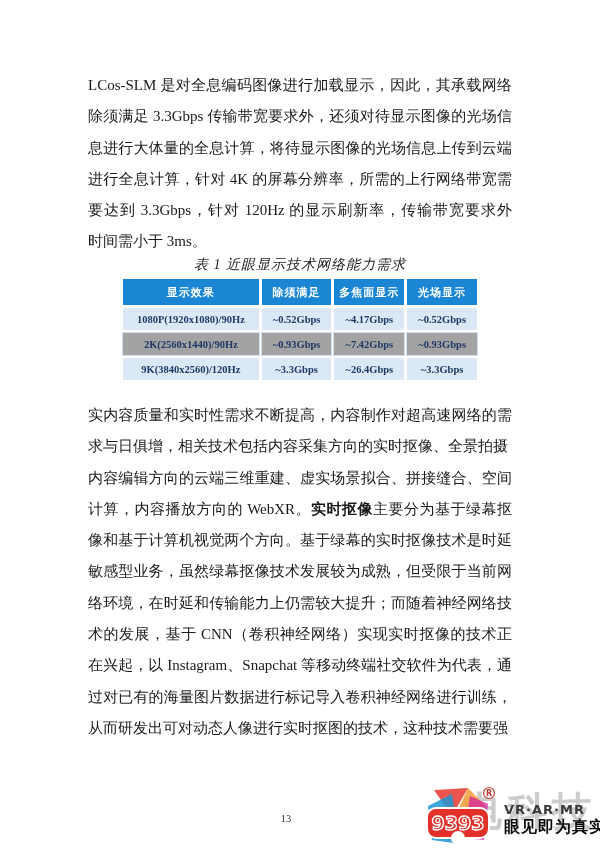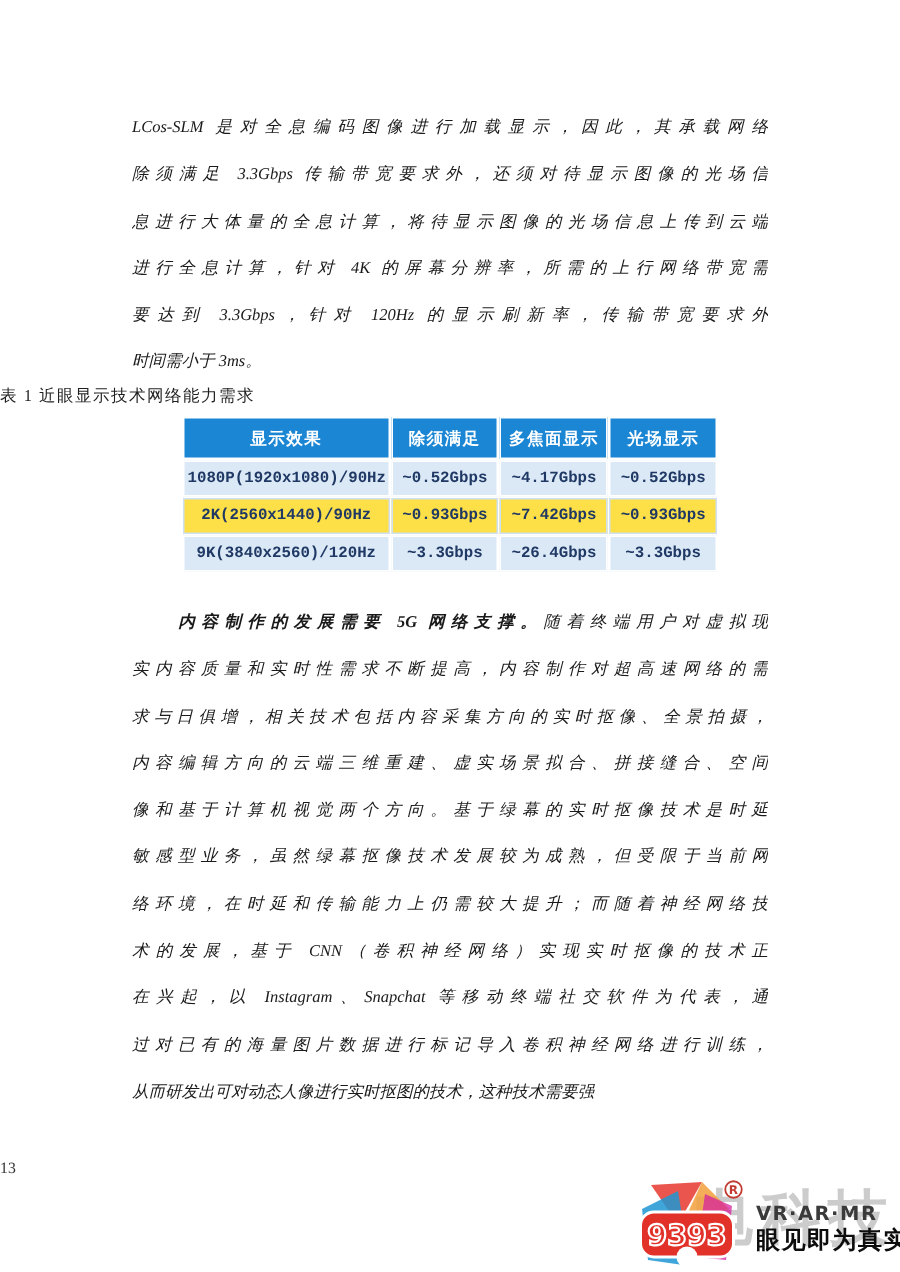--- a/index.html
+++ b/index.html
@@ -1,54 +1,55 @@
 <!DOCTYPE html>
 <html style="--hdr: #1b86d3; --hdrtx: #ffffff; --alt: #dbe9f7; --celltx: #1f3864; --wmgray: #cccccc;"><head>
 <meta charset="utf-8">
 <style>
   html,body{margin:0;padding:0;}
   body{
     width:600px;height:848px;background:#ffffff;position:relative;overflow:hidden;
     font-family:"Liberation Serif","DejaVu Serif",serif;color:#1a1a1a;
   }
   .page{position:absolute;inset:0;background:#ffffff;}
-  .para{position:absolute;left:88px;width:424px;font-size:11px;font-style:italic;}
+  .para{position:absolute;left:88px;width:424px;font-size:15px;}
   .text-line{
     height:31.3px;line-height:31.3px;white-space:nowrap;
     text-align:justify;text-align-last:justify;overflow:hidden;
   }
   .text-line.last-line{text-align-last:left;}
   #para1{top:70px;}
   #para2{top:400px;}
   .table-caption{
-    position:absolute;top:256px;left:0;width:600px;
-    font-size:11px;color:#1f1f1f;letter-spacing:1px;
+    position:absolute;top:256px;left:0;width:600px;text-align:center;
+    font-size:14px;color:#1f1f1f;letter-spacing:1px;
     font-family:"Liberation Serif","DejaVu Serif",serif;
+    font-style:italic;
   }
   table.spec{
     position:absolute;top:277px;left:121px;width:358px;
     border-collapse:separate;border-spacing:1px;
-    font-family:Liberation Mono, monospace;
+    font-family:Liberation Serif, serif;
     table-layout:fixed;
   }
   table.spec col.c1{width:39%;}
   table.spec col.c2,table.spec col.c3,table.spec col.c4{width:20.33%;}
   table.spec th{
     background:var(--hdr,#1b86d3);color:var(--hdrtx,#ffffff);
     font-size:11px;font-weight:700;height:26px;padding:0 2px;
     border:1px solid #ffffff;letter-spacing:1px;
   }
   table.spec td{
     font-size:10.5px;font-weight:700;color:var(--celltx,#1f3864);
     text-align:center;height:22px;padding:0 2px;
   }
   table.spec tr.row-odd td{background:var(--alt,#dbe9f7);border:1px solid #ffffff;}
-  table.spec tr.row-even td{background:#fde047;border:1px solid #cfe0f2;}
+  table.spec tr.row-even td{background:#a3a3a3;border:1px solid #cfe0f2;}
   .page-number{
-    position:absolute;top:774px;left:0;width:572px;
+    position:absolute;top:813px;left:0;width:572px;text-align:center;
     font-size:10.5px;color:#333;
   }
   
   .logo-cluster{position:absolute;left:420px;top:782px;width:180px;height:66px;}
   .watermark{
     position:absolute;left:42px;top:2px;width:150px;
     font-family:"DejaVu Sans","Liberation Sans",sans-serif;
     font-size:40px;font-weight:700;letter-spacing:5px;
     color:var(--wmgray,#cccccc);z-index:1;white-space:nowrap;
   }
@@ -105,24 +106,24 @@
         <tr class="row-odd">
           <td>9K(3840x2560)/120Hz</td>
           <td>~3.3Gbps</td>
           <td>~26.4Gbps</td>
           <td>~3.3Gbps</td>
         </tr>
       </tbody>
   </table>
 
   <div id="para2" class="para">
-      <div class="text-line"><span style="font-weight: 700;">　　内容制作的发展需要 5G 网络支撑。</span><span>随着终端用户对虚拟现</span></div>
       <div class="text-line"><span>实内容质量和实时性需求不断提高，内容制作对超高速网络的需</span></div>
       <div class="text-line"><span>求与日俱增，相关技术包括内容采集方向的实时抠像、全景拍摄，</span></div>
       <div class="text-line"><span>内容编辑方向的云端三维重建、虚实场景拟合、拼接缝合、空间</span></div>
+      <div class="text-line"><span>计算，内容播放方向的 WebXR。</span><span style="font-weight: 700;">实时抠像</span><span>主要分为基于绿幕抠</span></div>
       <div class="text-line"><span>像和基于计算机视觉两个方向。基于绿幕的实时抠像技术是时延</span></div>
       <div class="text-line"><span>敏感型业务，虽然绿幕抠像技术发展较为成熟，但受限于当前网</span></div>
       <div class="text-line"><span>络环境，在时延和传输能力上仍需较大提升；而随着神经网络技</span></div>
       <div class="text-line"><span>术的发展，基于 CNN（卷积神经网络）实现实时抠像的技术正</span></div>
       <div class="text-line"><span>在兴起，以 Instagram、Snapchat 等移动终端社交软件为代表，通</span></div>
       <div class="text-line"><span>过对已有的海量图片数据进行标记导入卷积神经网络进行训练，</span></div>
       <div class="text-line last-line"><span>从而研发出可对动态人像进行实时抠图的技术，这种技术需要强</span></div>
     </div>
 
   <div class="page-number">13</div>

